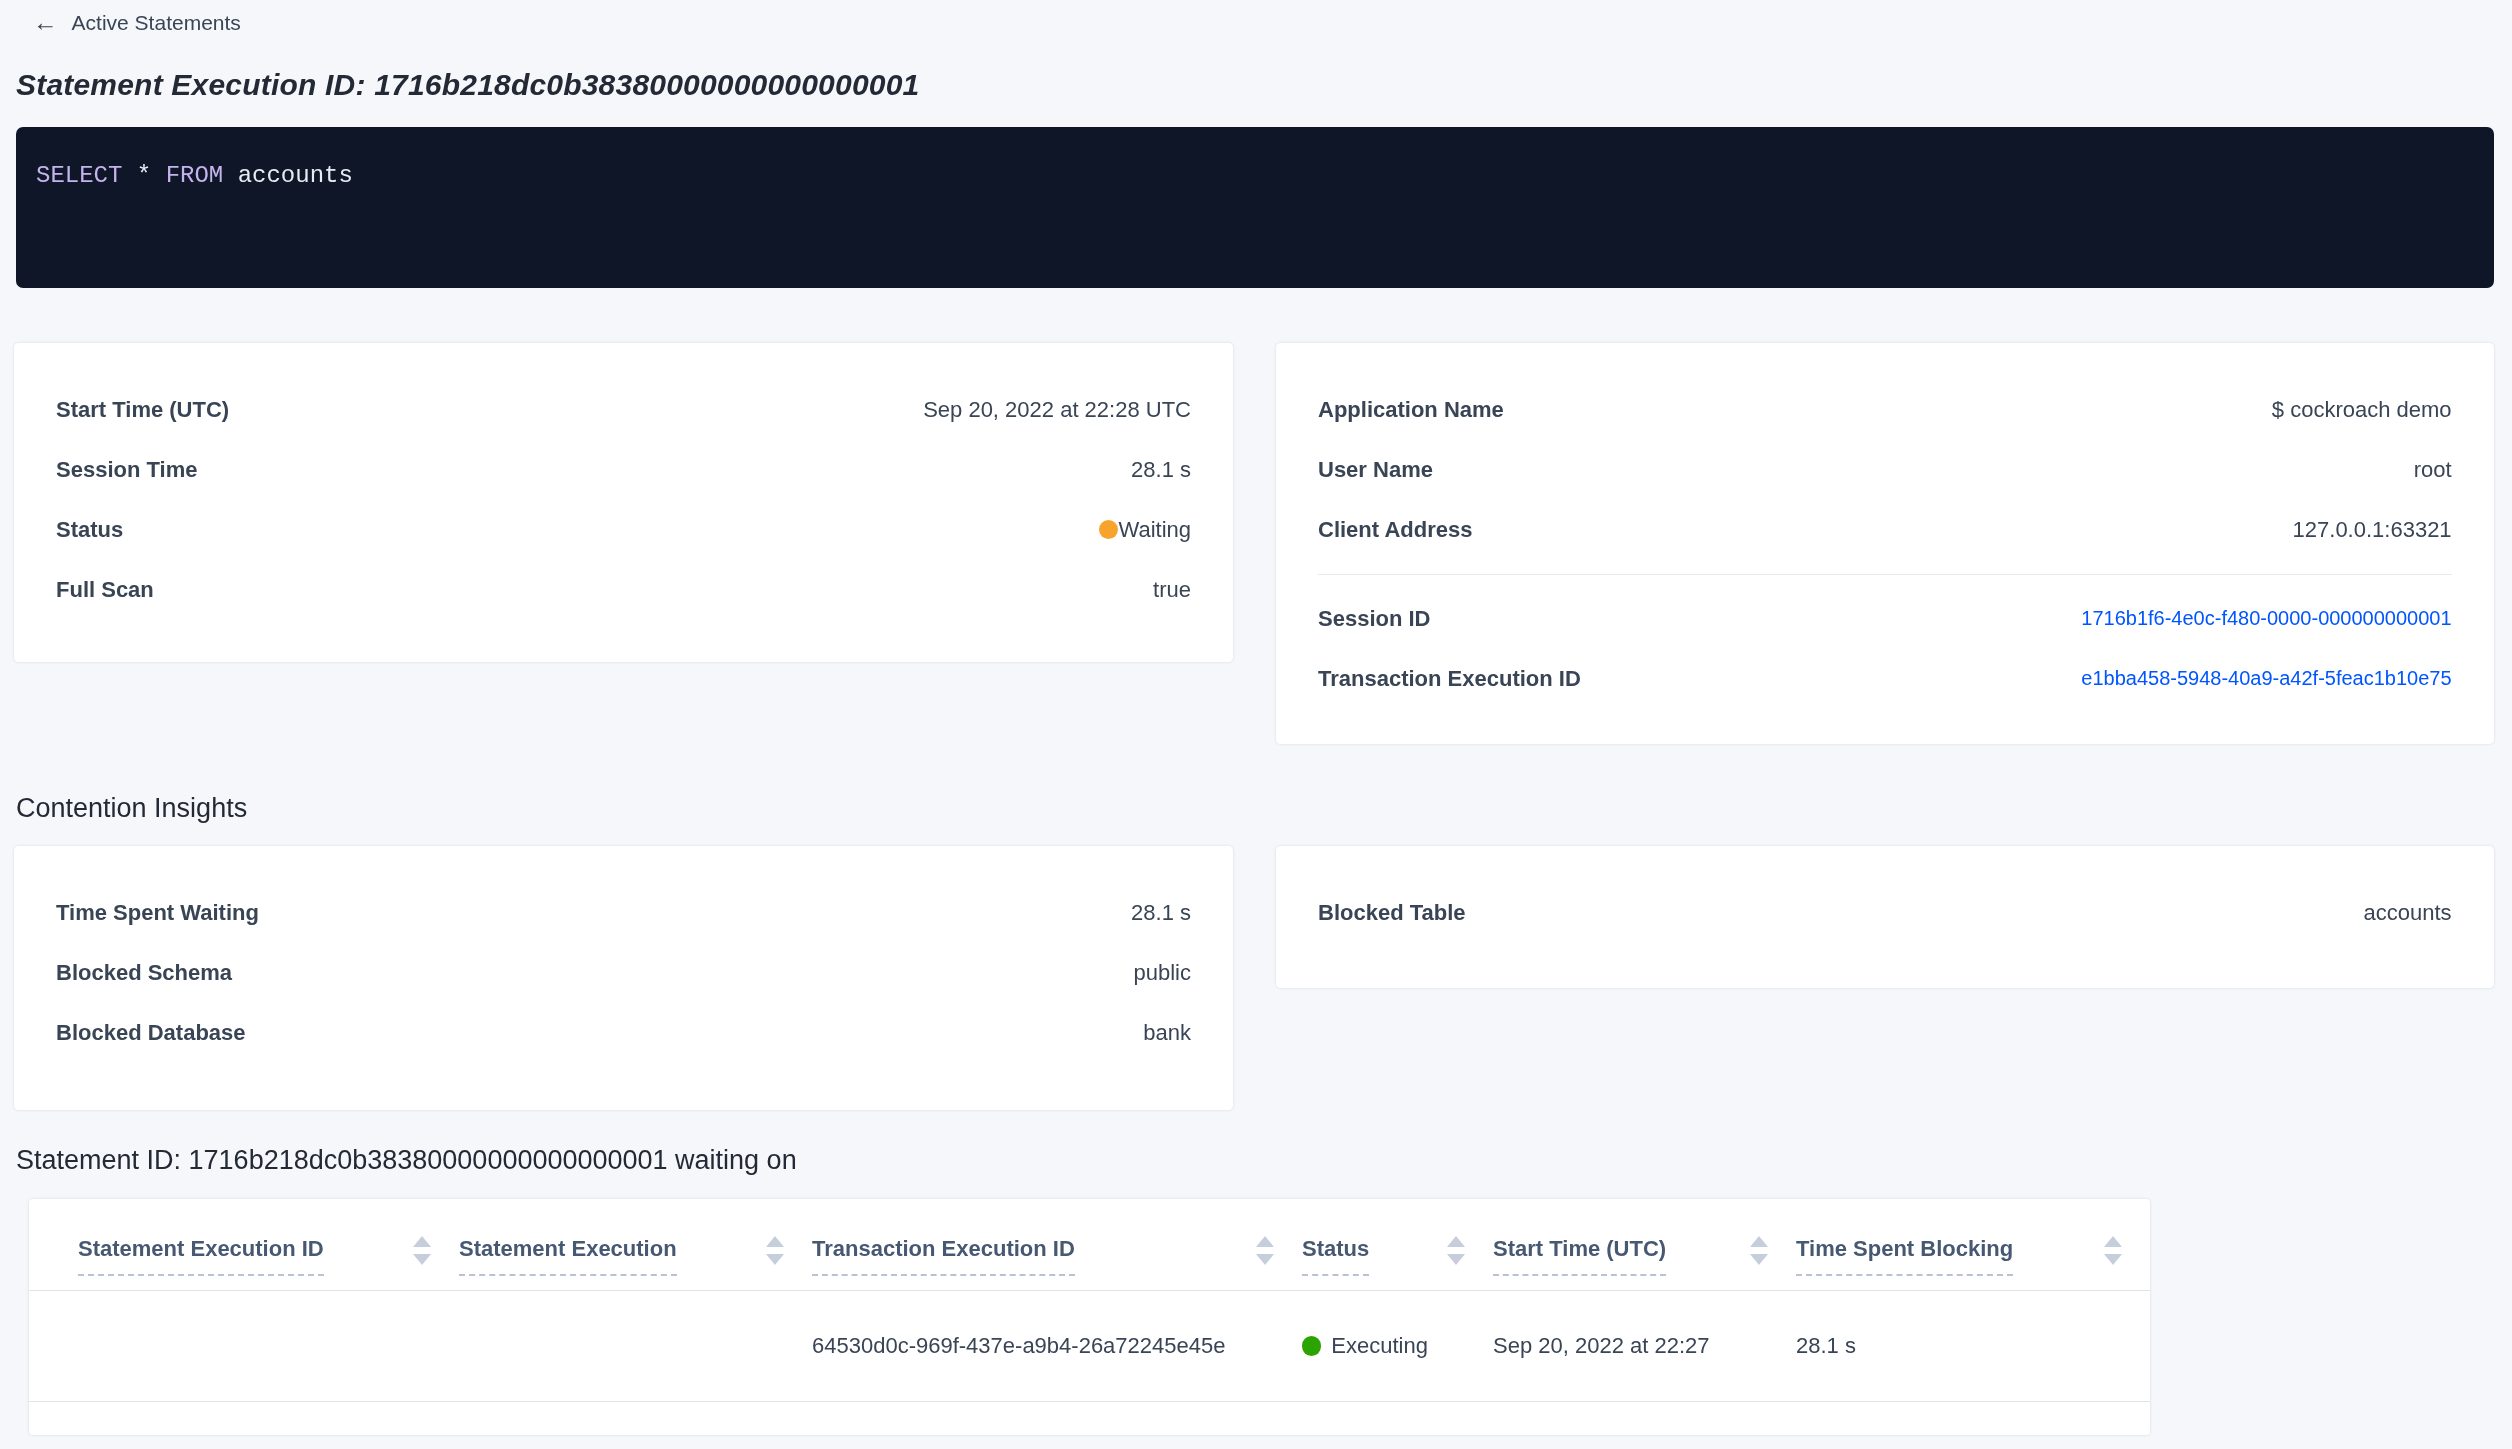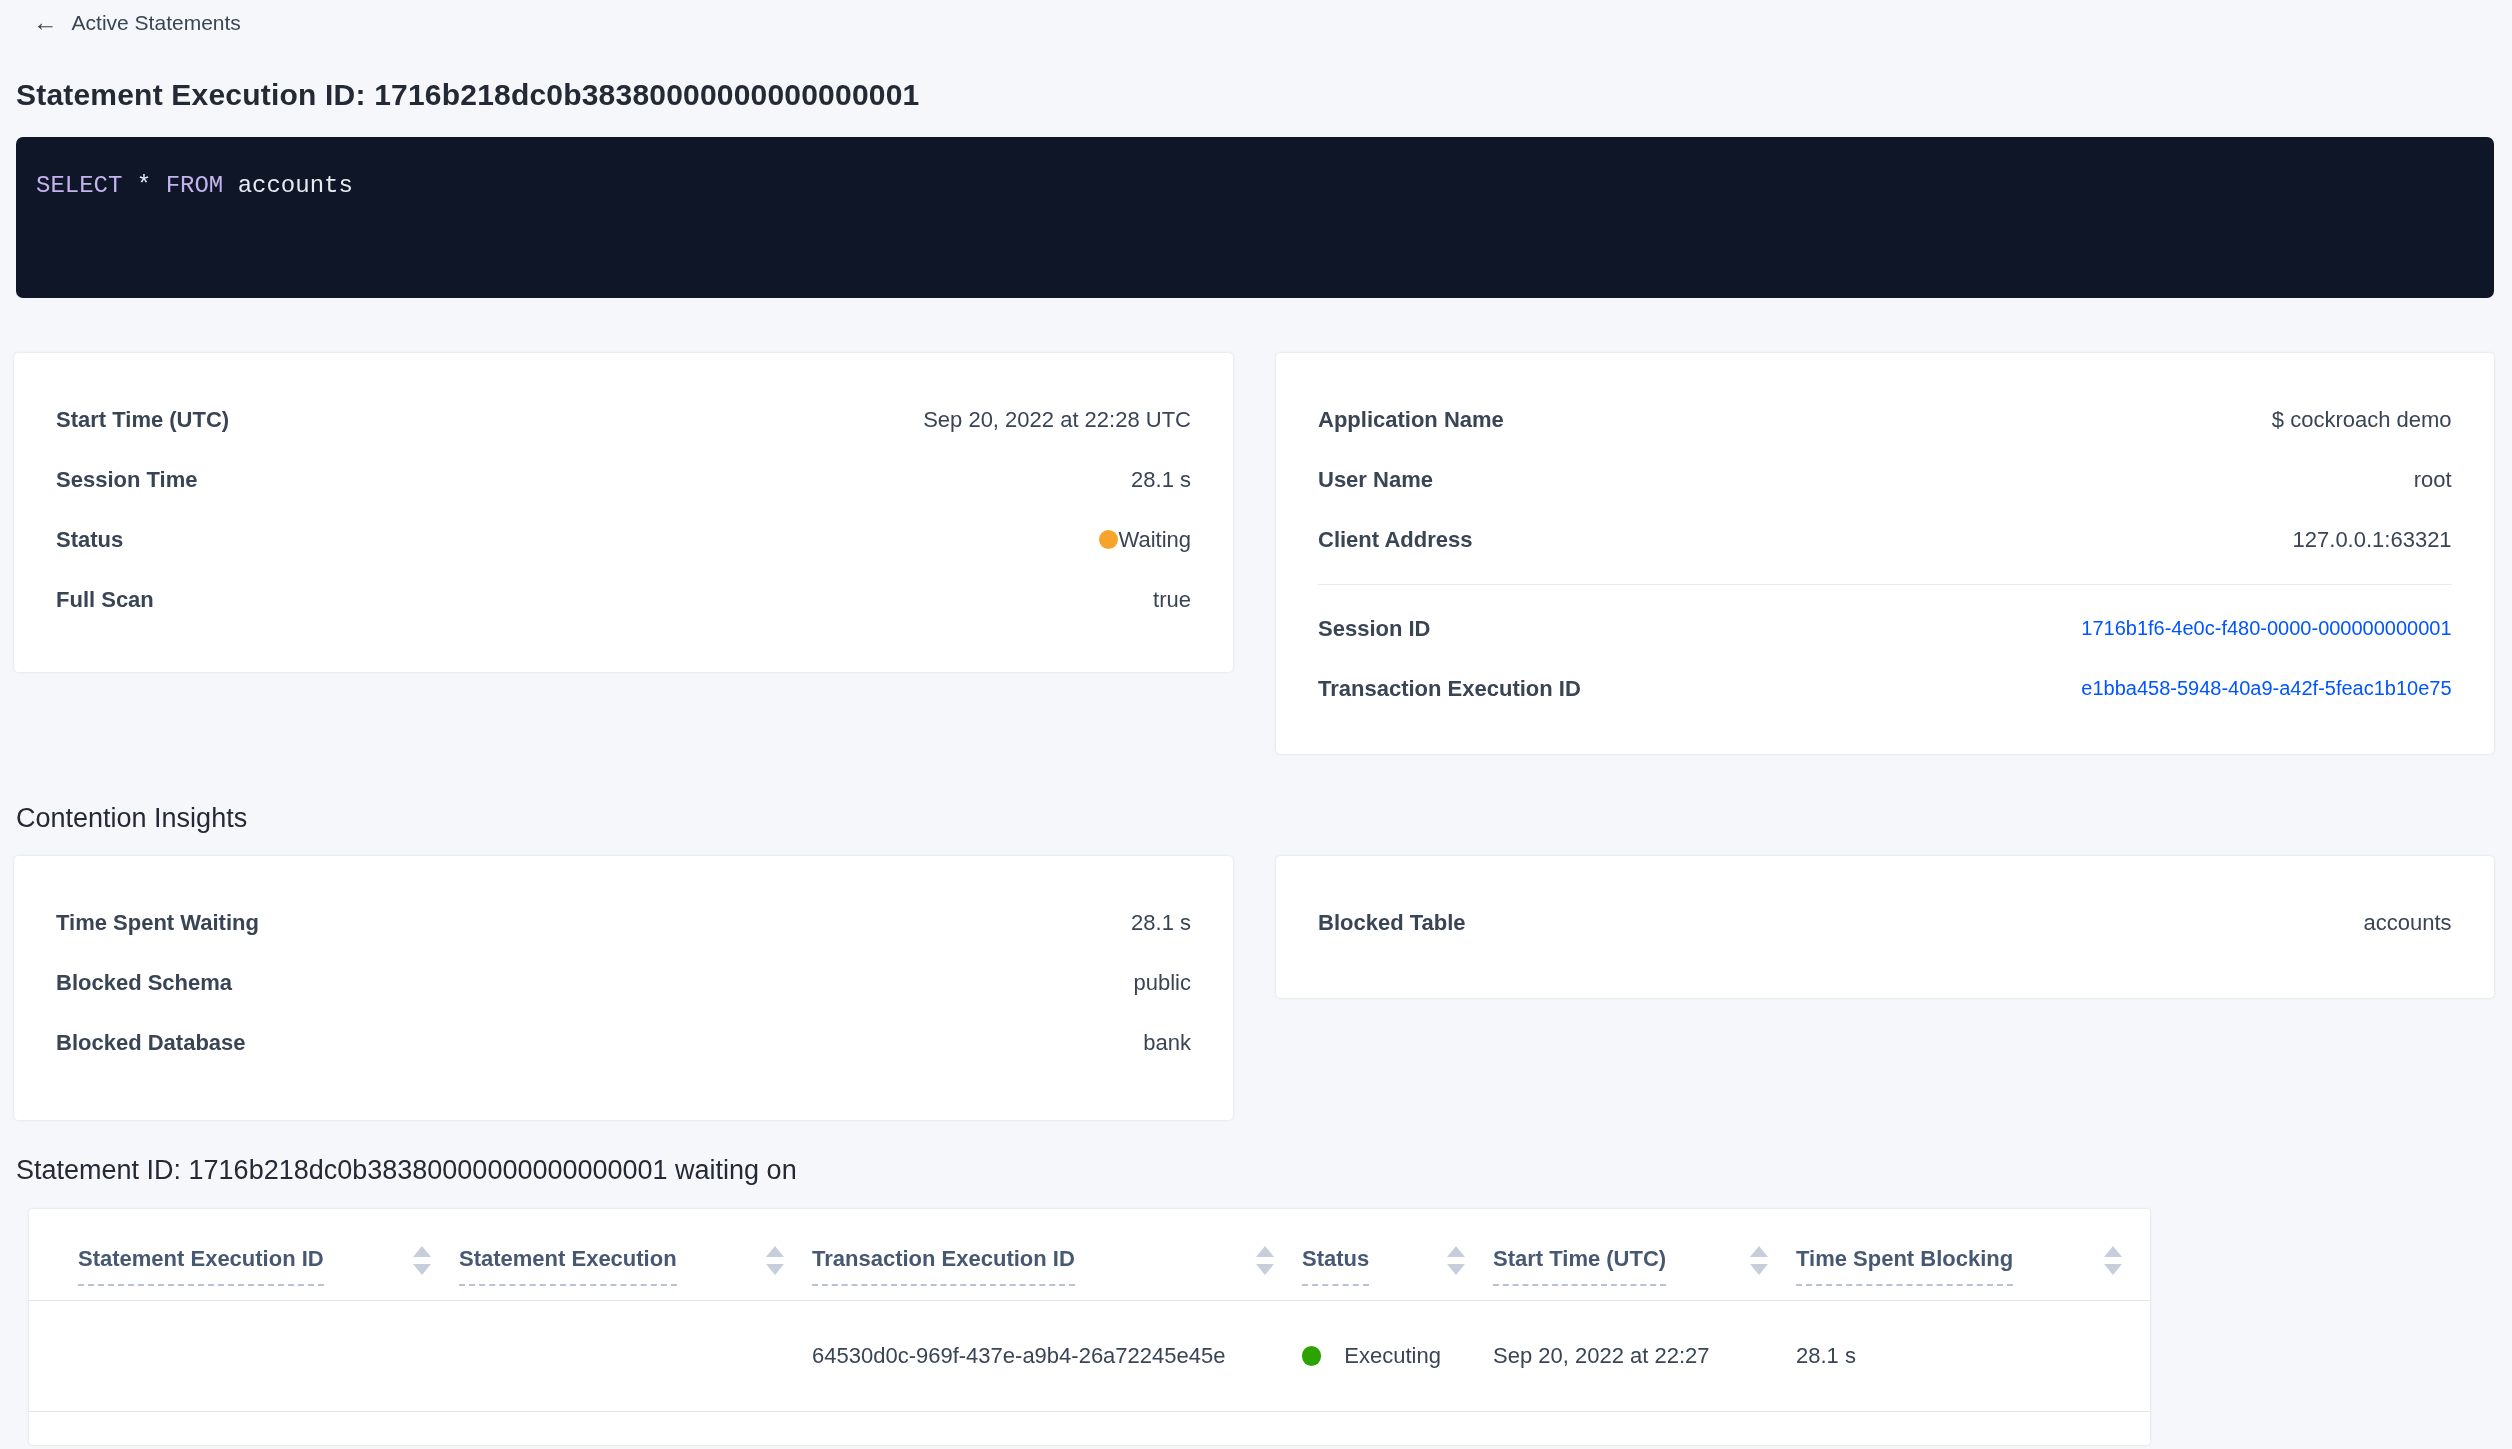--- a/index.html
+++ b/index.html
@@ -12,23 +12,24 @@
   }
   
   .back-row {
     display: flex; align-items: center; gap: 14px;
     padding: 10.5px 0 0 33px;
     font-size: 21px; color: #394455;
     cursor: pointer; width: fit-content;
   }
   .back-arrow { font-size: 24.6px; line-height: 1; color: #394455; }
   .page-title {
-    margin: 43px 0 0 16px;
+    margin: 33px 0 0 16px;
     font-size: 30px; font-weight: bold; color: #242a35;
     letter-spacing: 0.2px;
+    font-style: italic;
   }
   
   .sql-box {
     margin: 24.6px 18.4px 0 16px;
     height: 161px;
     background: #0e1627;
     border-radius: 7px;
     padding: 35px 20px;
   }
   .sql-code {
@@ -100,21 +101,21 @@
     margin: 0 7px 11.4px 17.6px; cursor: pointer;
   }
   .tri-up   { width: 0; height: 0; border-left: 9.7px solid transparent; border-right: 9.7px solid transparent; border-bottom: 11.4px solid #c6cedb; }
   .tri-down { width: 0; height: 0; border-left: 9.7px solid transparent; border-right: 9.7px solid transparent; border-top: 11.4px solid #c6cedb; }
   td {
     font-size: 22px; color: #394455;
     padding: 42px 21px 42px 0;
     border-bottom: 1.8px solid #dfe4ec;
     white-space: nowrap;
   }
-  .td-status { display: flex; align-items: center; gap: 23px; }
+  .td-status { display: flex; align-items: center; gap: 10px; }
 </style>
 </head>
 <body>
 
 <div class="back-row">
   <span class="back-arrow">←</span>
   <span>Active Statements</span>
 </div>
 
 <h1 class="page-title">Statement Execution ID: 1716b218dc0b38380000000000000001</h1>

